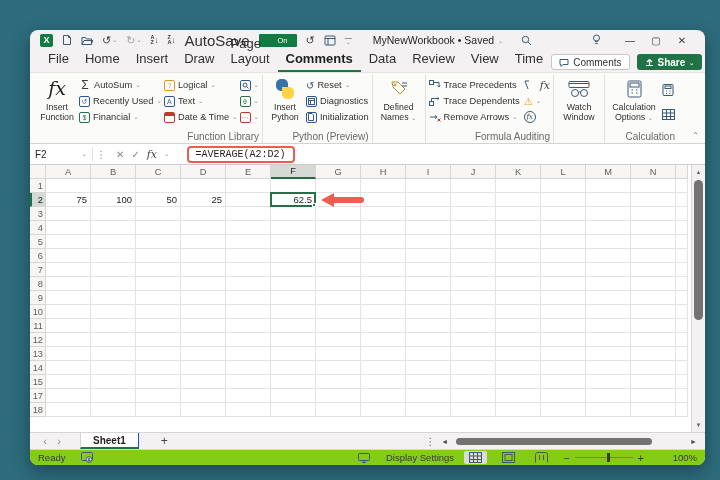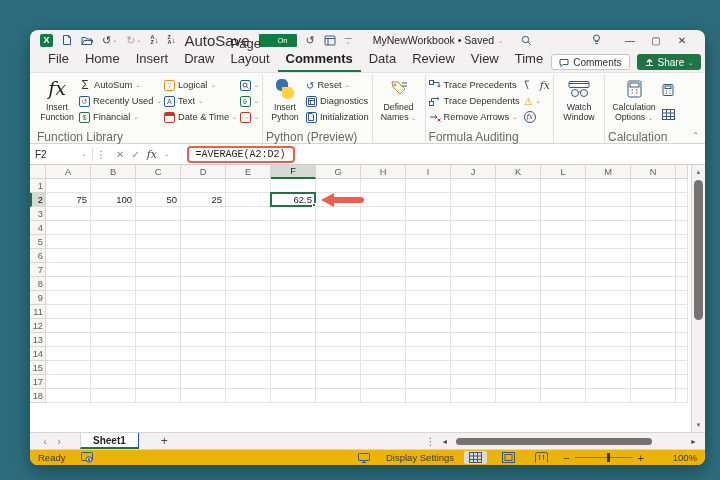--- a/index.html
+++ b/index.html
@@ -29,28 +29,28 @@
   .grayic { color:#a19f9d; }
 
   
   .tabbar { height:22px; display:flex; align-items:flex-end; padding:0 8px 0 10px; flex:none; }
   .rtab { font-size:13px; color:#323130; padding:3px 8px 4px; border-bottom:2.5px solid transparent; }
   .rtab.active { font-weight:bold; color:#1f1f1f; border-bottom-color:#217346; }
   .tabbar-right { margin-left:auto; display:flex; align-items:center; gap:7px; padding-bottom:2px; }
   .btn-comments { display:flex; align-items:center; gap:4px; background:#fff; border:1px solid #c8c6c4;
     border-radius:3px; font-size:10px; color:#323130; padding:1px 7px; height:16px; }
   .btn-share { display:flex; align-items:center; gap:4px; background:#217346; border-radius:3px;
-    font-size:10px; color:#fff; padding:1px 8px; height:16px; }
+    font-size:10px; color:#fff; padding:1px 8px; height:16px;font-weight:bold; }
 
   
   .ribbon { height:72px; background:#fbfbfa; border-top:1px solid #e5e3e1; border-bottom:1px solid #d6d4d2;
     display:flex; padding:2px 4px 0 4px; flex:none; position:relative; }
   .rgroup { display:flex; flex-direction:column; border-right:1px solid #e3e1df; padding:0 3px; }
   .rgroup-content { flex:1; display:flex; align-items:stretch; gap:2px; }
-  .rgroup-label { height:12px; font-size:12px; color:#696969; text-align:left; line-height:12px; white-space:nowrap; }
+  .rgroup-label { height:12px; font-size:10px; color:#696969; text-align:right; line-height:12px; white-space:nowrap; }
   .bigbtn { display:flex; flex-direction:column; align-items:center; justify-content:flex-start;
     padding:3px 3px 0; font-size:8.8px; color:#323130; text-align:center; line-height:1.15; }
   .bigbtn .bicon { height:22px; display:flex; align-items:center; justify-content:center; margin-bottom:2px; }
   .fx-big { font-family:"DejaVu Serif", serif; font-style:italic; font-size:19px; color:#1f1f1f; }
   .smallcol { display:flex; flex-direction:column; justify-content:flex-start; padding-top:3px; gap:2px; }
   .smallbtn { display:flex; align-items:center; gap:3px; font-size:9.3px; color:#323130; height:14px; white-space:nowrap; }
   .sq { width:11px; height:11px; border-radius:2px; border:1px solid #2b579a; color:#2b579a; font-size:7px;
     display:flex; align-items:center; justify-content:center; line-height:1; flex:none; background:#fff; }
   .sq.green { border-color:#217346; color:#217346; }
   .sq.orange { border-color:#e49325; color:#e49325; }
@@ -108,21 +108,21 @@
     font-size:10px; font-weight:bold; color:#1f1f1f; border-bottom:2px solid #217346;
     border-left:1px solid #d8d6d4; border-right:1px solid #1d4ed8; }
   .addsheet { margin-left:22px; font-size:12px; color:#444; }
   .sb-right { margin-left:auto; display:flex; align-items:center; gap:5px; }
   .hdots { color:#6b6967; font-size:10px; letter-spacing:1px; }
   .harr { font-size:7px; color:#444; }
   .htrack { width:232px; height:9px; display:flex; align-items:center; }
   .hthumb { width:196px; height:7px; background:#757371; border-radius:4px; margin-left:3px; }
 
   
-  .statusbar { height:16px; background:#eab308; border-top:1px solid #d8d6d4; display:flex; align-items:center;
+  .statusbar { height:16px; background:#84cc16; border-top:1px solid #d8d6d4; display:flex; align-items:center;
     padding:0 8px; font-size:9.5px; color:#3b3a39; flex:none; }
   .acc-ic { margin-left:16px; }
   .st-right { margin-left:auto; display:flex; align-items:center; gap:10px; }
   .viewbtn { padding:1px 5px; border-radius:2px; display:flex; align-items:center; }
   .viewbtn.active { background:#dddbd9; }
   .zoomwrap { display:flex; align-items:center; gap:5px; }
   .zline { width:58px; height:1px; background:#7a7876; position:relative; }
   .zthumb { position:absolute; left:32px; top:-4px; width:3px; height:9px; background:#3b3a39; }
   .zsign { font-size:11px; color:#3b3a39; }
   .zoomlvl { width:28px; text-align:right;margin-left:20px; }
@@ -659,20 +659,38 @@
             <div class="cell"></div>
             <div class="cell"></div>
             <div class="cell"></div>
             <div class="cell"></div>
             <div class="cell"></div>
             <div class="cell"></div>
             <div class="cell"></div>
             <div class="cell stub"></div>
           </div>
           <div class="grid-row">
+            <div class="hcell rowh">10</div>
+            <div class="cell"></div>
+            <div class="cell"></div>
+            <div class="cell"></div>
+            <div class="cell"></div>
+            <div class="cell"></div>
+            <div class="cell"></div>
+            <div class="cell"></div>
+            <div class="cell"></div>
+            <div class="cell"></div>
+            <div class="cell"></div>
+            <div class="cell"></div>
+            <div class="cell"></div>
+            <div class="cell"></div>
+            <div class="cell"></div>
+            <div class="cell stub"></div>
+          </div>
+          <div class="grid-row">
             <div class="hcell rowh">11</div>
             <div class="cell"></div>
             <div class="cell"></div>
             <div class="cell"></div>
             <div class="cell"></div>
             <div class="cell"></div>
             <div class="cell"></div>
             <div class="cell"></div>
             <div class="cell"></div>
             <div class="cell"></div>

